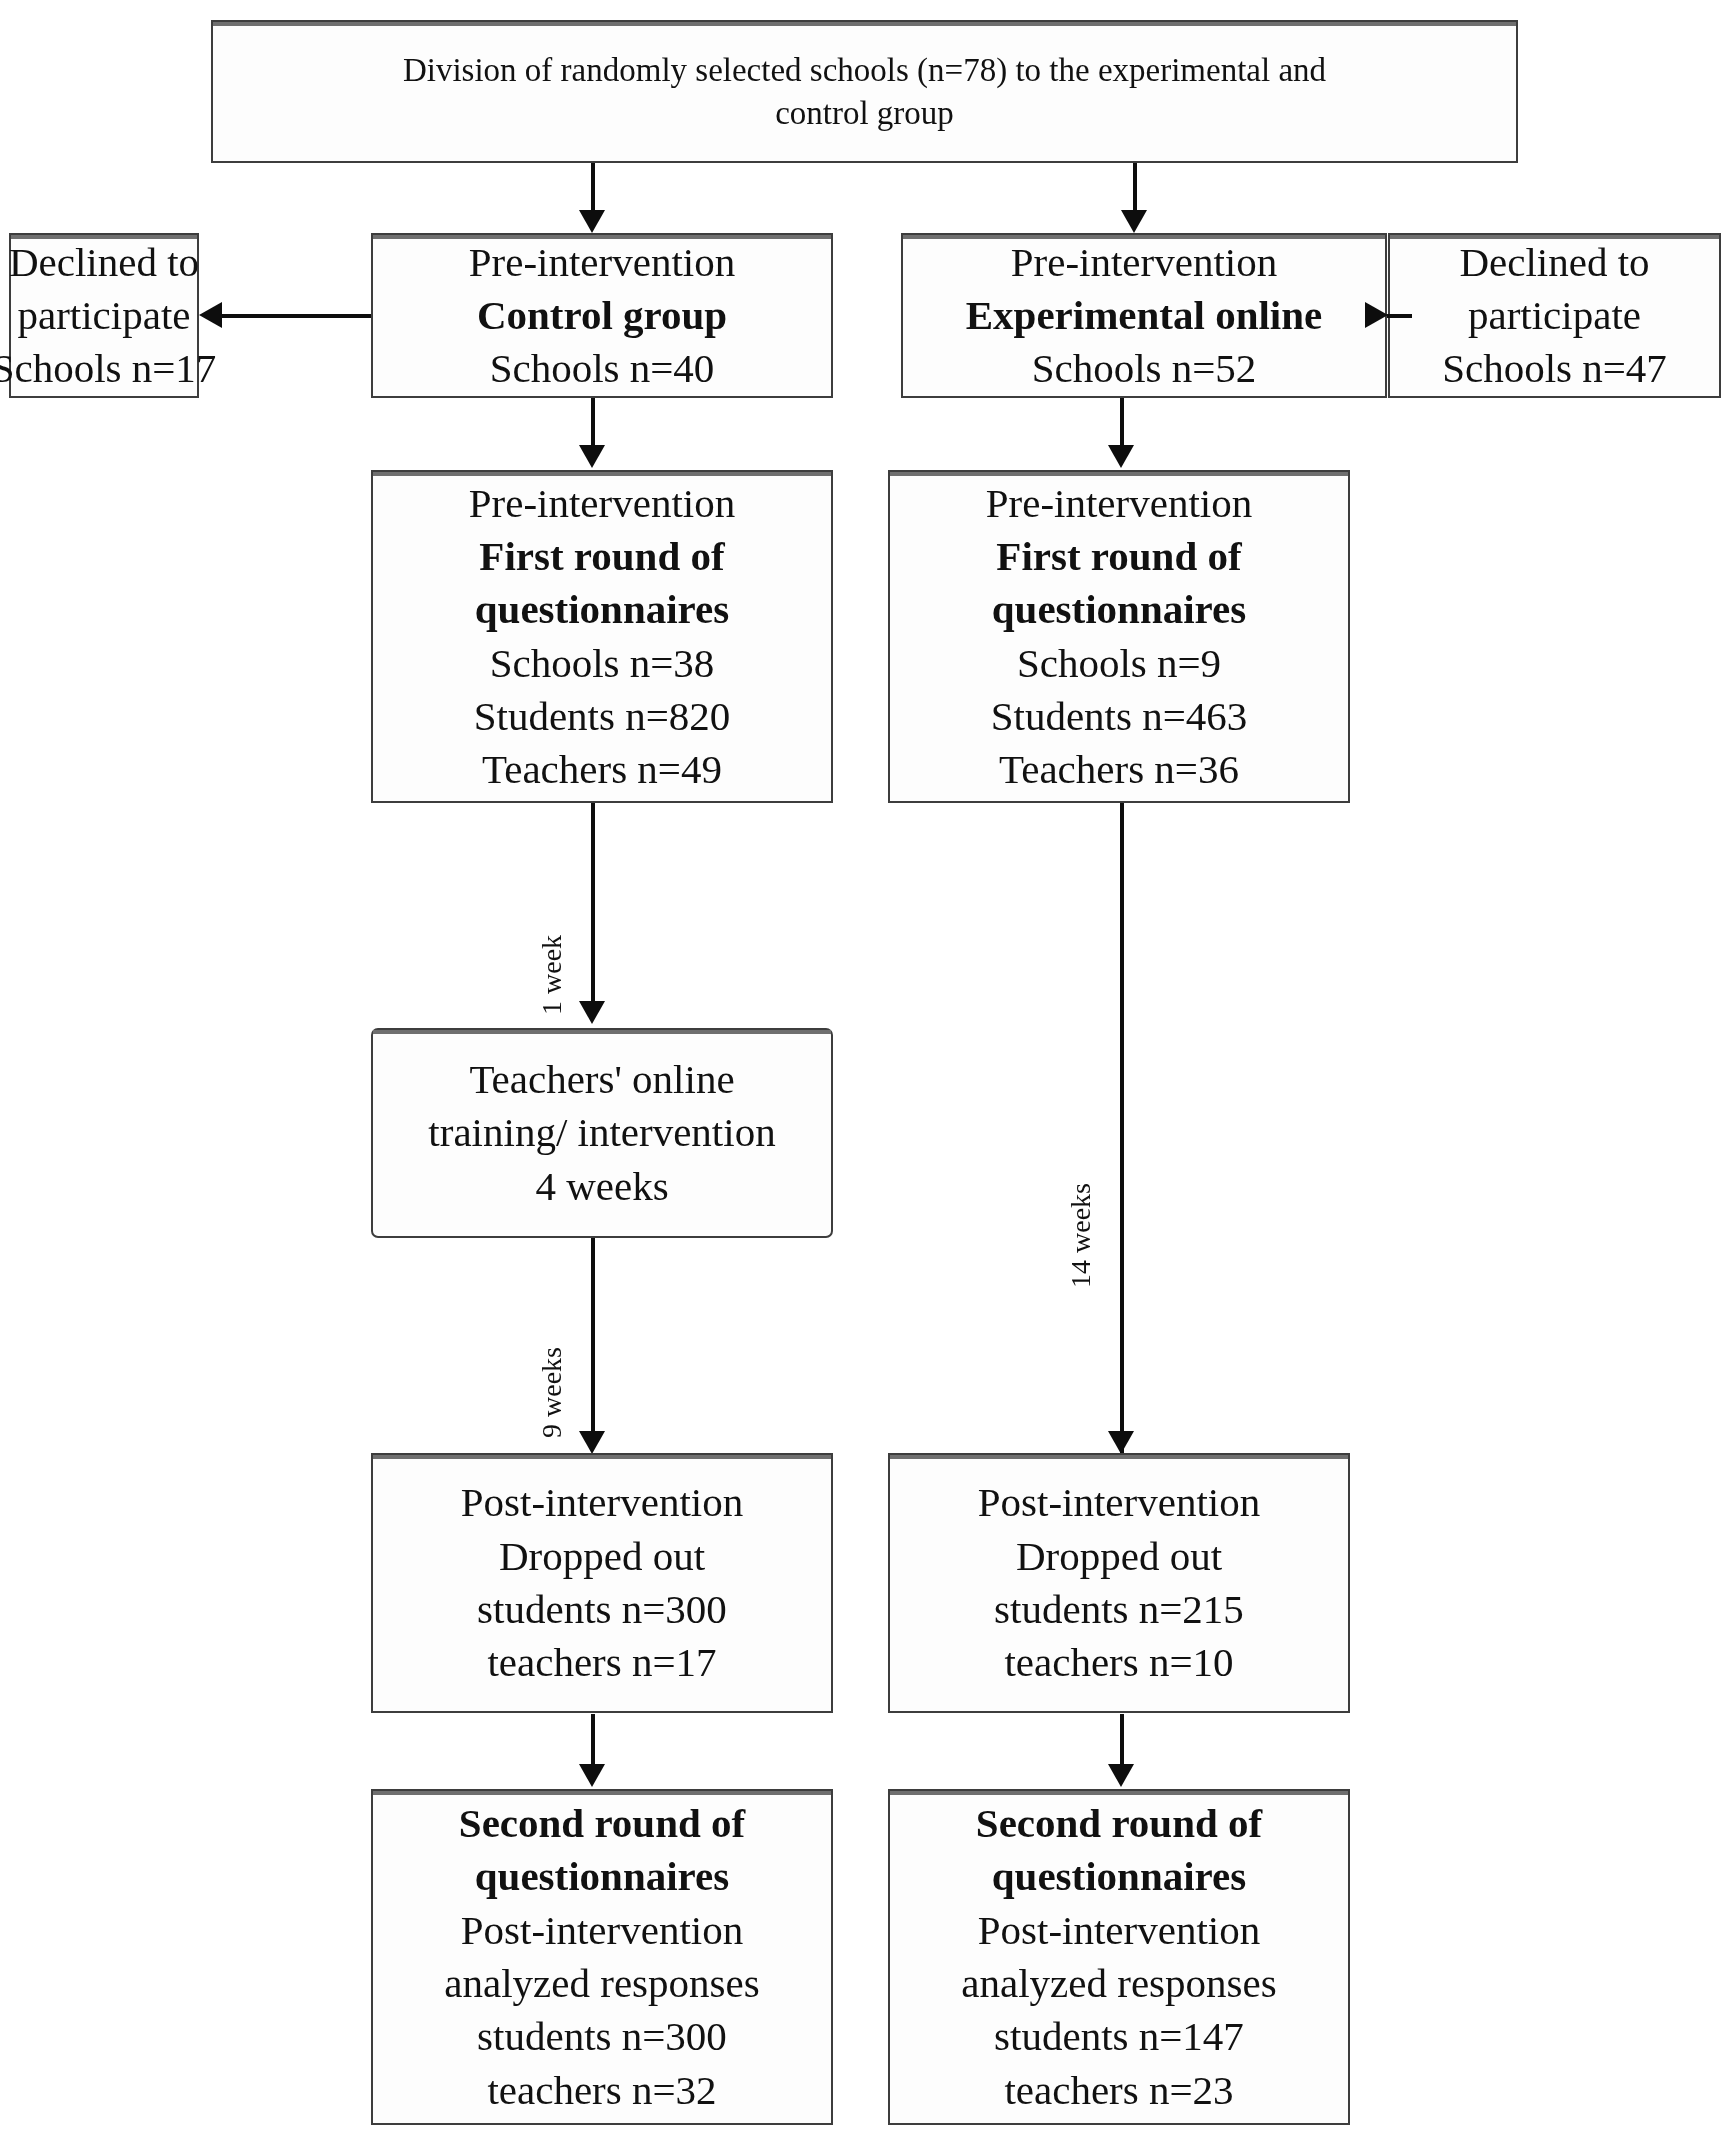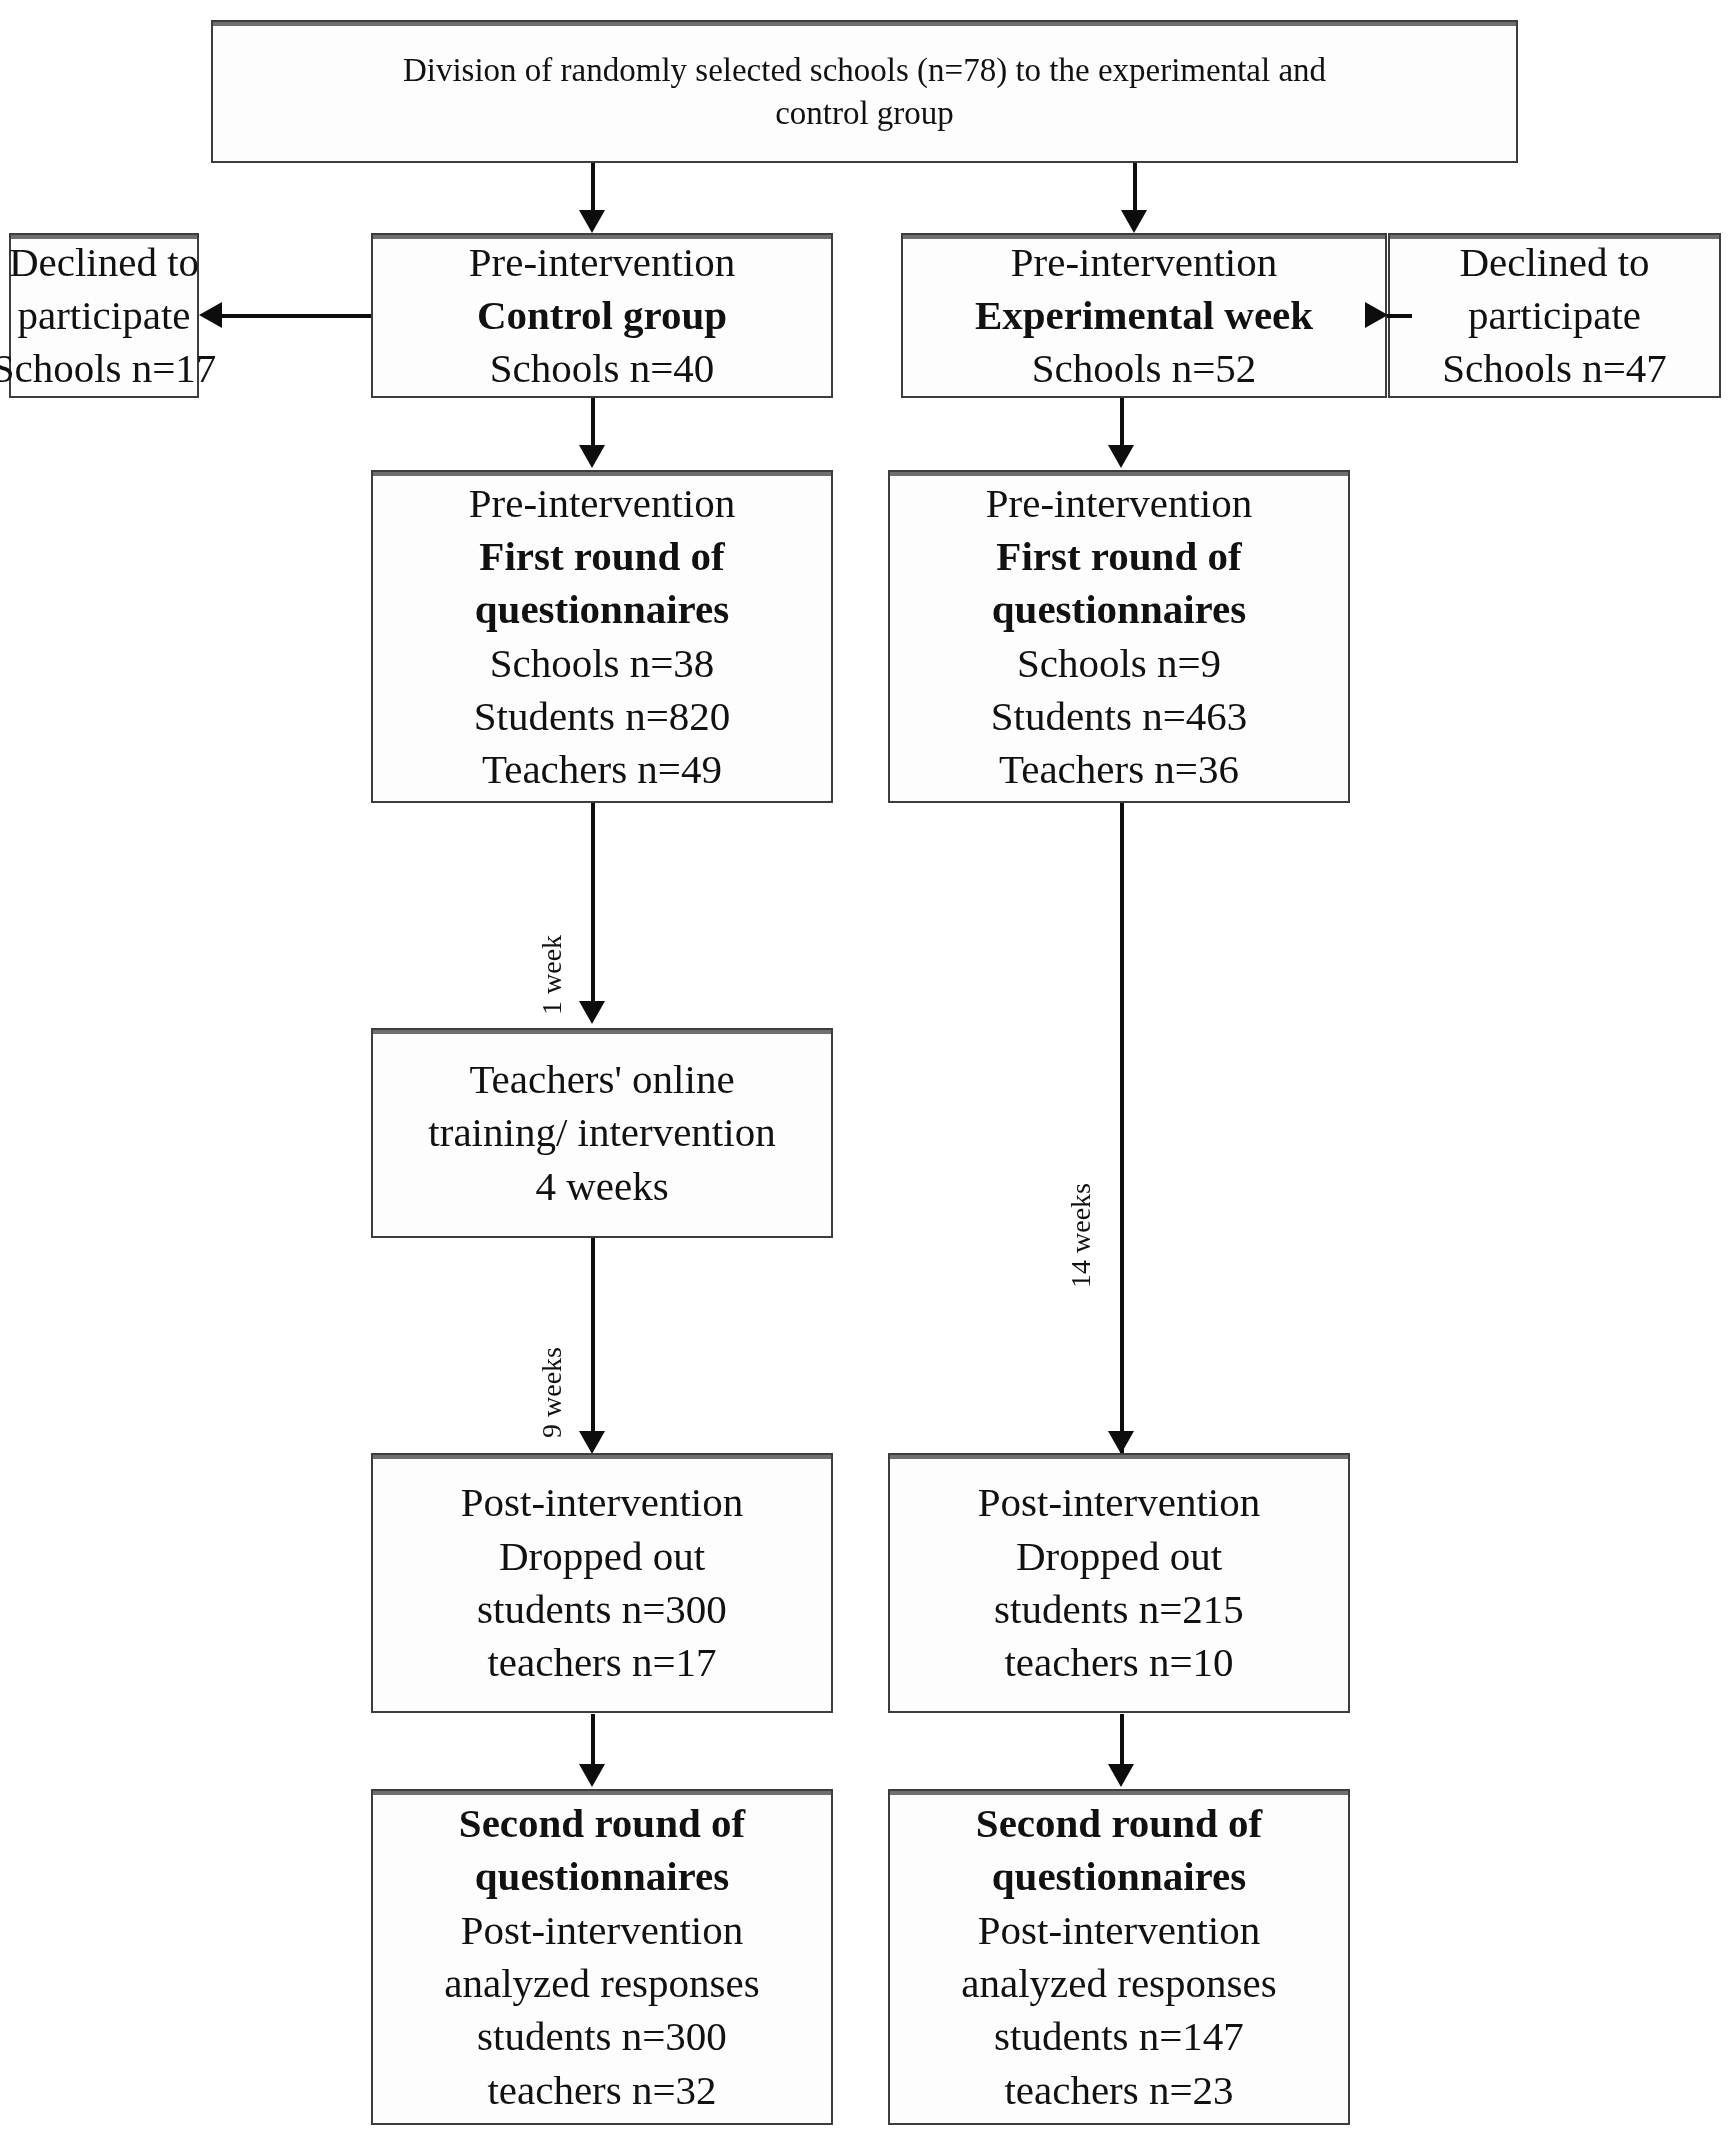--- a/index.html
+++ b/index.html
@@ -113,21 +113,21 @@
   </div>
 
   <div class="fbox" style="left:371px; top:233px; width:462px; height:165px;">
     <span class="ln">Pre-intervention</span>
     <span class="ln bold">Control group</span>
     <span class="ln">Schools n=40</span>
   </div>
 
   <div class="fbox" style="left:901px; top:233px; width:486px; height:165px;">
     <span class="ln">Pre-intervention</span>
-    <span class="ln bold">Experimental week</span>
+    <span class="ln bold">Experimental online</span>
     <span class="ln">Schools n=52</span>
   </div>
 
   <div class="fbox" style="left:1388px; top:233px; width:333px; height:165px;">
     <span class="ln">Declined to</span>
     <span class="ln">participate</span>
     <span class="ln">Schools n=47</span>
   </div>
 
   <div class="hline" style="left:222px; top:314px; width:149px; height:3.5px;"></div>
@@ -161,21 +161,21 @@
   </div>
 
   <div class="vline" style="left:591px; top:803px; width:3.5px; height:208px;"></div>
   <div class="arrow-down" style="left:579px; top:1001px;"></div>
   <div class="elabel" style="left:568px; top:983px;">1 week</div>
 
   <div class="vline" style="left:1120px; top:803px; width:3.5px; height:650px;"></div>
   <div class="arrow-down" style="left:1108px; top:1431px;"></div>
   <div class="elabel" style="left:1097px; top:1256px;">14 weeks</div>
 
-  <div class="fbox" style="left:371px; top:1028px; width:462px; height:210px;">
+  <div class="fbox" style="left:371px; top:1028px; width:462px; height:210px;border-radius:7px;">
     <span class="ln">Teachers' online</span>
     <span class="ln">training/ intervention</span>
     <span class="ln">4 weeks</span>
   </div>
 
   <div class="vline" style="left:591px; top:1238px; width:3.5px; height:193px;"></div>
   <div class="arrow-down" style="left:579px; top:1431px;"></div>
   <div class="elabel" style="left:568px; top:1406px;">9 weeks</div>
 
   <div class="fbox" style="left:371px; top:1453px; width:462px; height:260px;">

